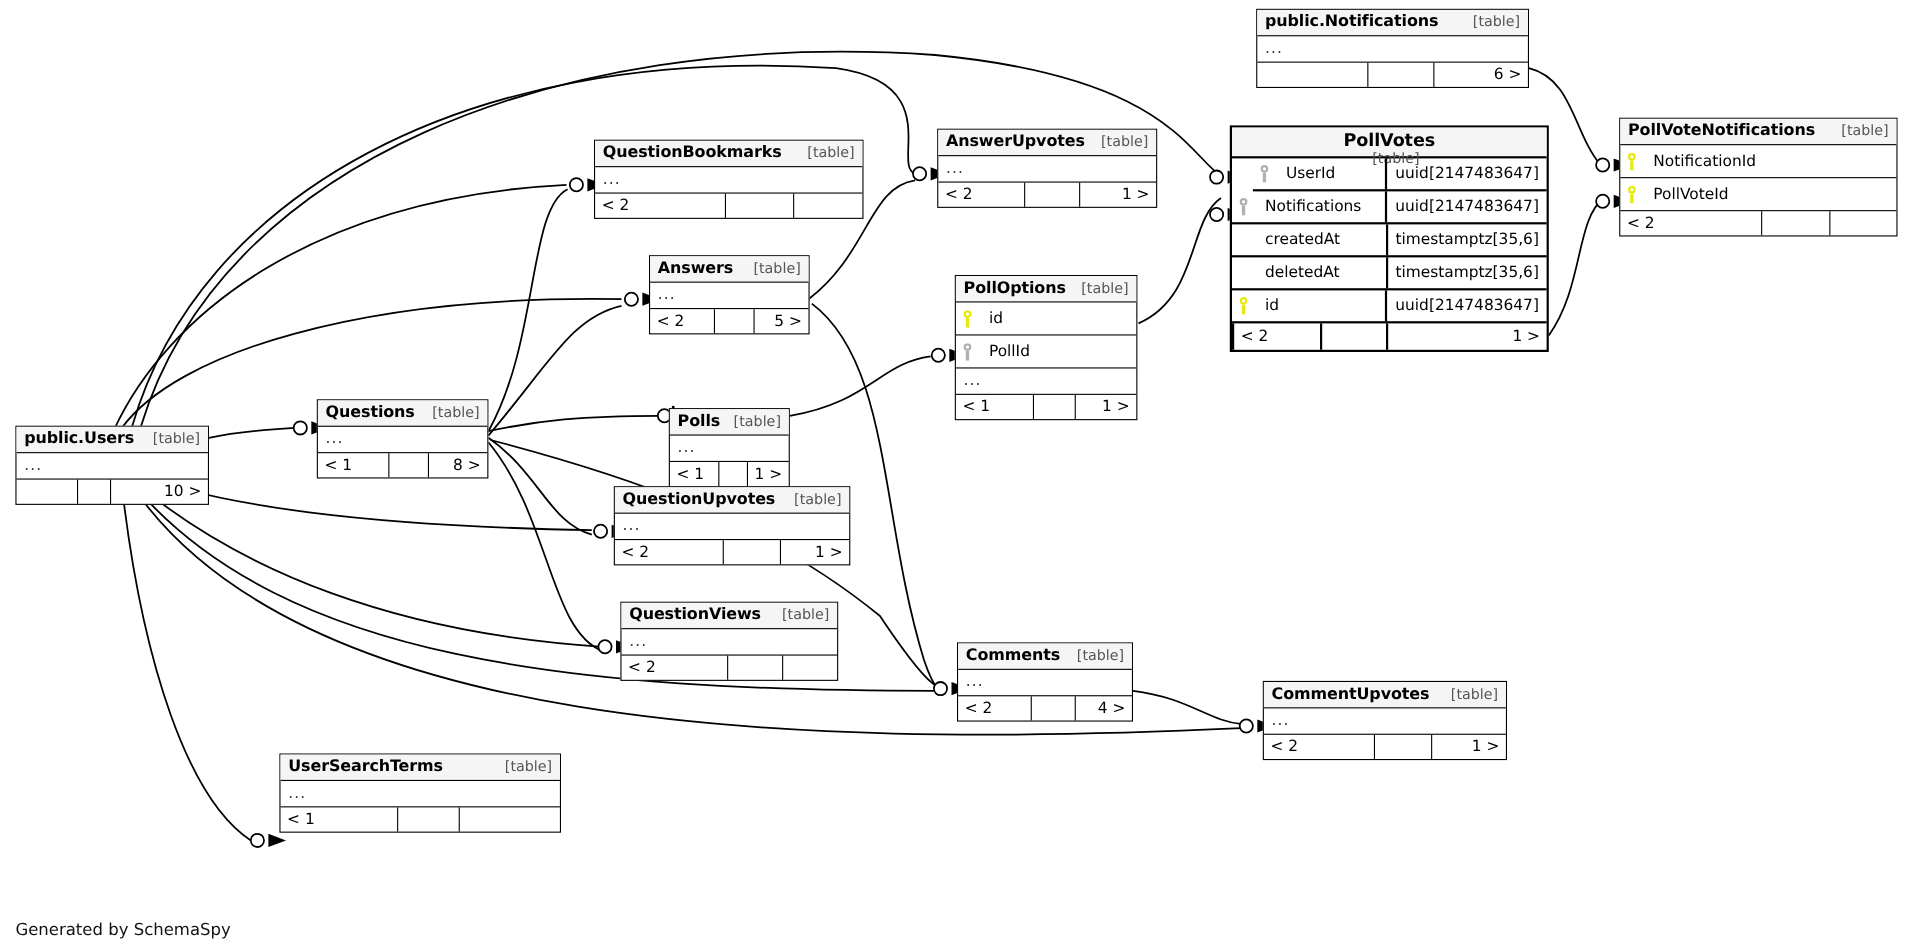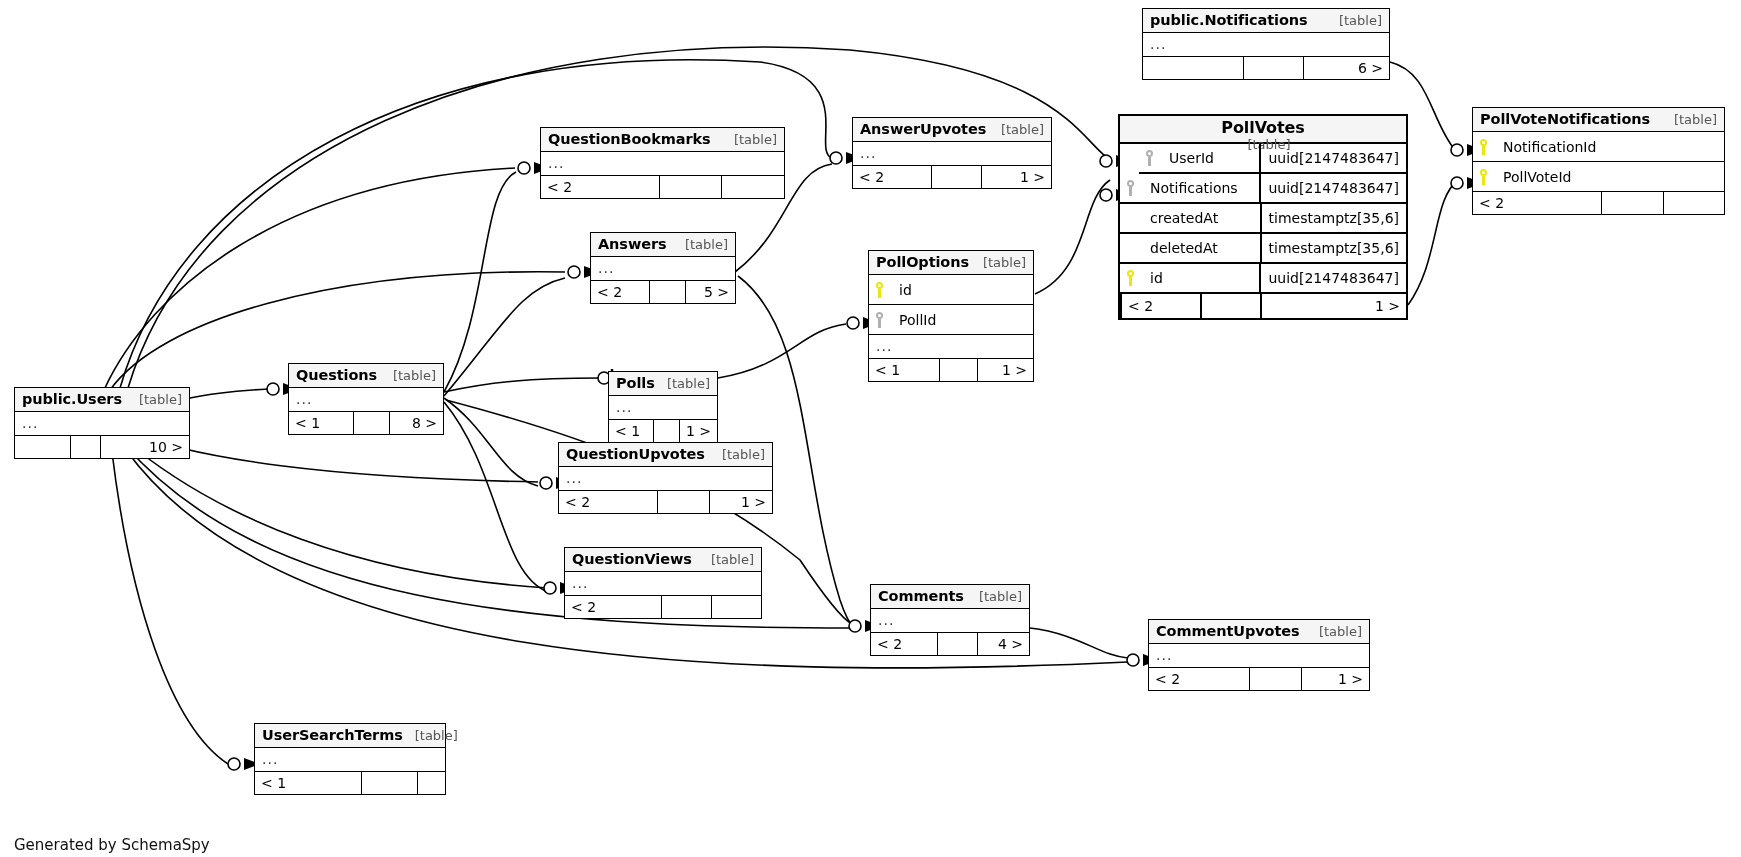--- a/index.html
+++ b/index.html
@@ -428,21 +428,21 @@
       <span class="ttag">[table]</span>
     </div>
     <div class="ellipsis-row">...</div>
     <div class="foot-row">
       <div class="foot-cell foot-left" style="width:100px;">&lt; 2</div>
       <div class="foot-cell" style="width:52px;"></div>
       <div class="foot-cell foot-right" style="flex:1;">1 &gt;</div>
     </div>
   </div>
 
-  <div class="node" style="left:254px;top:723px;width:192px;">
+  <div class="node" style="left:254px;top:685px;width:256px;">
     <div class="title-row">
       <span class="tname">UserSearchTerms</span>
       <span class="ttag">[table]</span>
     </div>
     <div class="ellipsis-row">...</div>
     <div class="foot-row">
       <div class="foot-cell foot-left" style="width:106px;">&lt; 1</div>
       <div class="foot-cell" style="width:56px;"></div>
       <div class="foot-cell foot-right" style="flex:1;"></div>
     </div>

